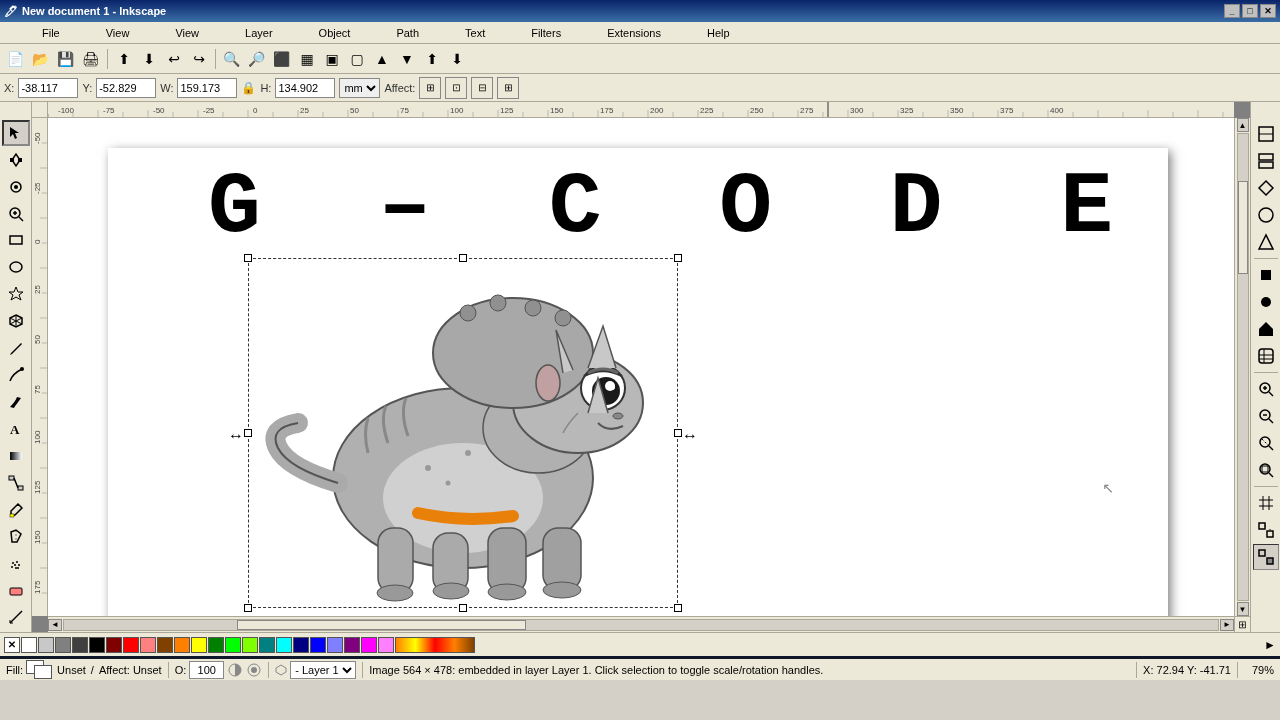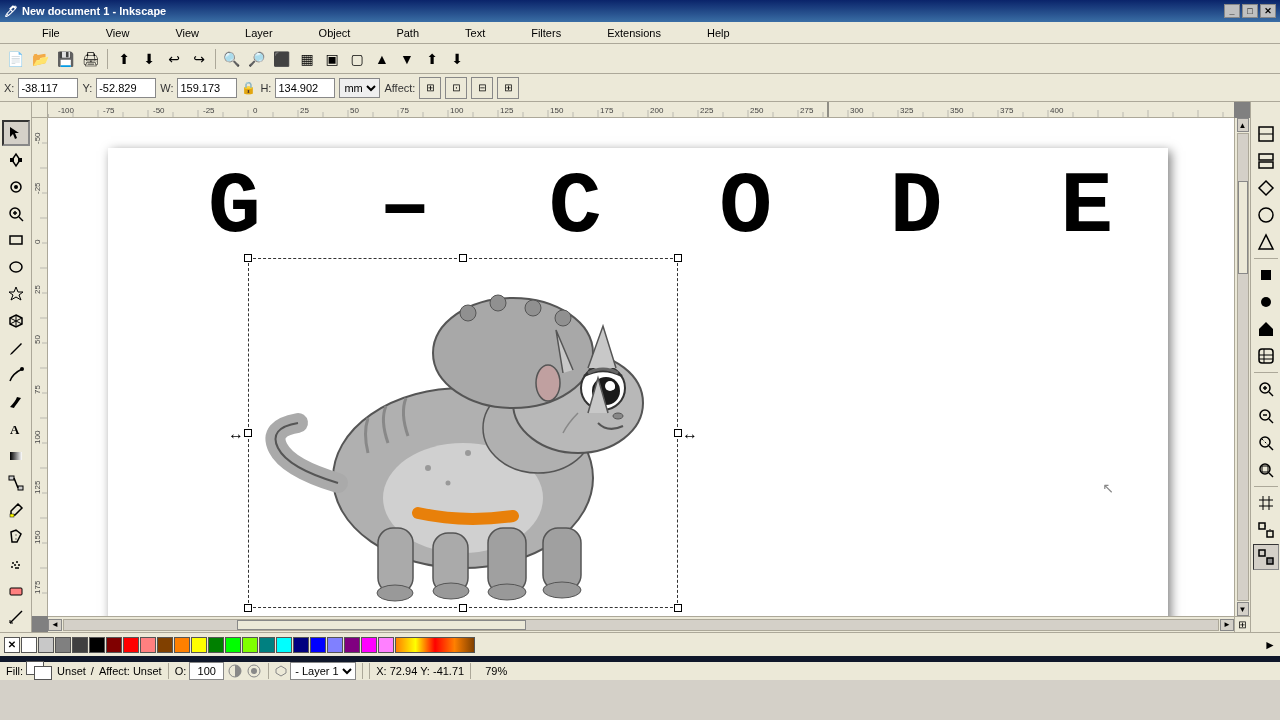--- a/index.html
+++ b/index.html
@@ -795,21 +795,21 @@
   <div style="width:16px;height:16px;background:#8080ff;border:1px solid #555;cursor:pointer;"></div>
   <div style="width:16px;height:16px;background:#800080;border:1px solid #555;cursor:pointer;"></div>
   <div style="width:16px;height:16px;background:#ff00ff;border:1px solid #555;cursor:pointer;"></div>
   <div style="width:16px;height:16px;background:#ff80ff;border:1px solid #555;cursor:pointer;"></div>
 
   <div style="width:80px;height:16px;background:linear-gradient(to right,#ff8000,#ffff00,#ff0000,#ff8000,#804000);border:1px solid #555;cursor:pointer;"></div>
 
   <div style="margin-left:auto;cursor:pointer;font-size:12px;">►</div>
 </div>
 
-<div id="statusbar" style="height:24px;background:#ece9d8;border-top:6px solid #0f172a;display:flex;align-items:center;padding:0 6px;gap:6px;font-size:11px;">
+<div id="statusbar" style="height:24px;background:#ece9d8;border-top:3px solid #0f172a;display:flex;align-items:center;padding:0 6px;gap:6px;font-size:11px;">
 
   <div class="status-section" style="display:flex;align-items:center;gap:3px;">
     <span style="font-size:11px;">Fill:</span>
     <div style="position:relative;width:28px;height:20px;">
       <div style="position:absolute;top:0;left:0;width:18px;height:14px;background:white;border:1px solid #555;"></div>
       <div style="position:absolute;top:5px;left:8px;width:18px;height:14px;background:white;border:1px solid #555;"></div>
     </div>
     <span style="font-size:11px;">Unset</span>
     <span style="margin:0 2px;">/</span>
     <span style="font-size:11px;">Affect:</span>
@@ -834,20 +834,21 @@
   <div class="status-section" style="display:flex;align-items:center;gap:3px;">
     <svg width="12" height="12" viewBox="0 0 12 12">
         <polygon points="6,1 11,4 11,8 6,11 1,8 1,4" fill="none" stroke="#888" stroke-width="1"></polygon>
       </svg>
     <select style="height:18px;font-size:11px;border:1px solid #888;background:white;">
       <option>- Layer 1</option>
     </select>
   </div>
   <div style="width:1px;height:16px;background:#aca899;"></div>
 
+  <div style="flex:1;font-size:11px;overflow:hidden;text-overflow:ellipsis;white-space:nowrap;">Image 564 × 478: embedded in layer Layer 1. Click selection to toggle scale/rotation handles.</div>
   <div style="width:1px;height:16px;background:#aca899;"></div>
 
   <div style="font-size:11px;white-space:nowrap;">
     <span>X: 72.94</span>
     <span>Y: -41.71</span>
   </div>
   <div style="width:1px;height:16px;background:#aca899;"></div>
 
   <div style="font-size:11px;min-width:30px;text-align:right;">79%</div>
 </div>

